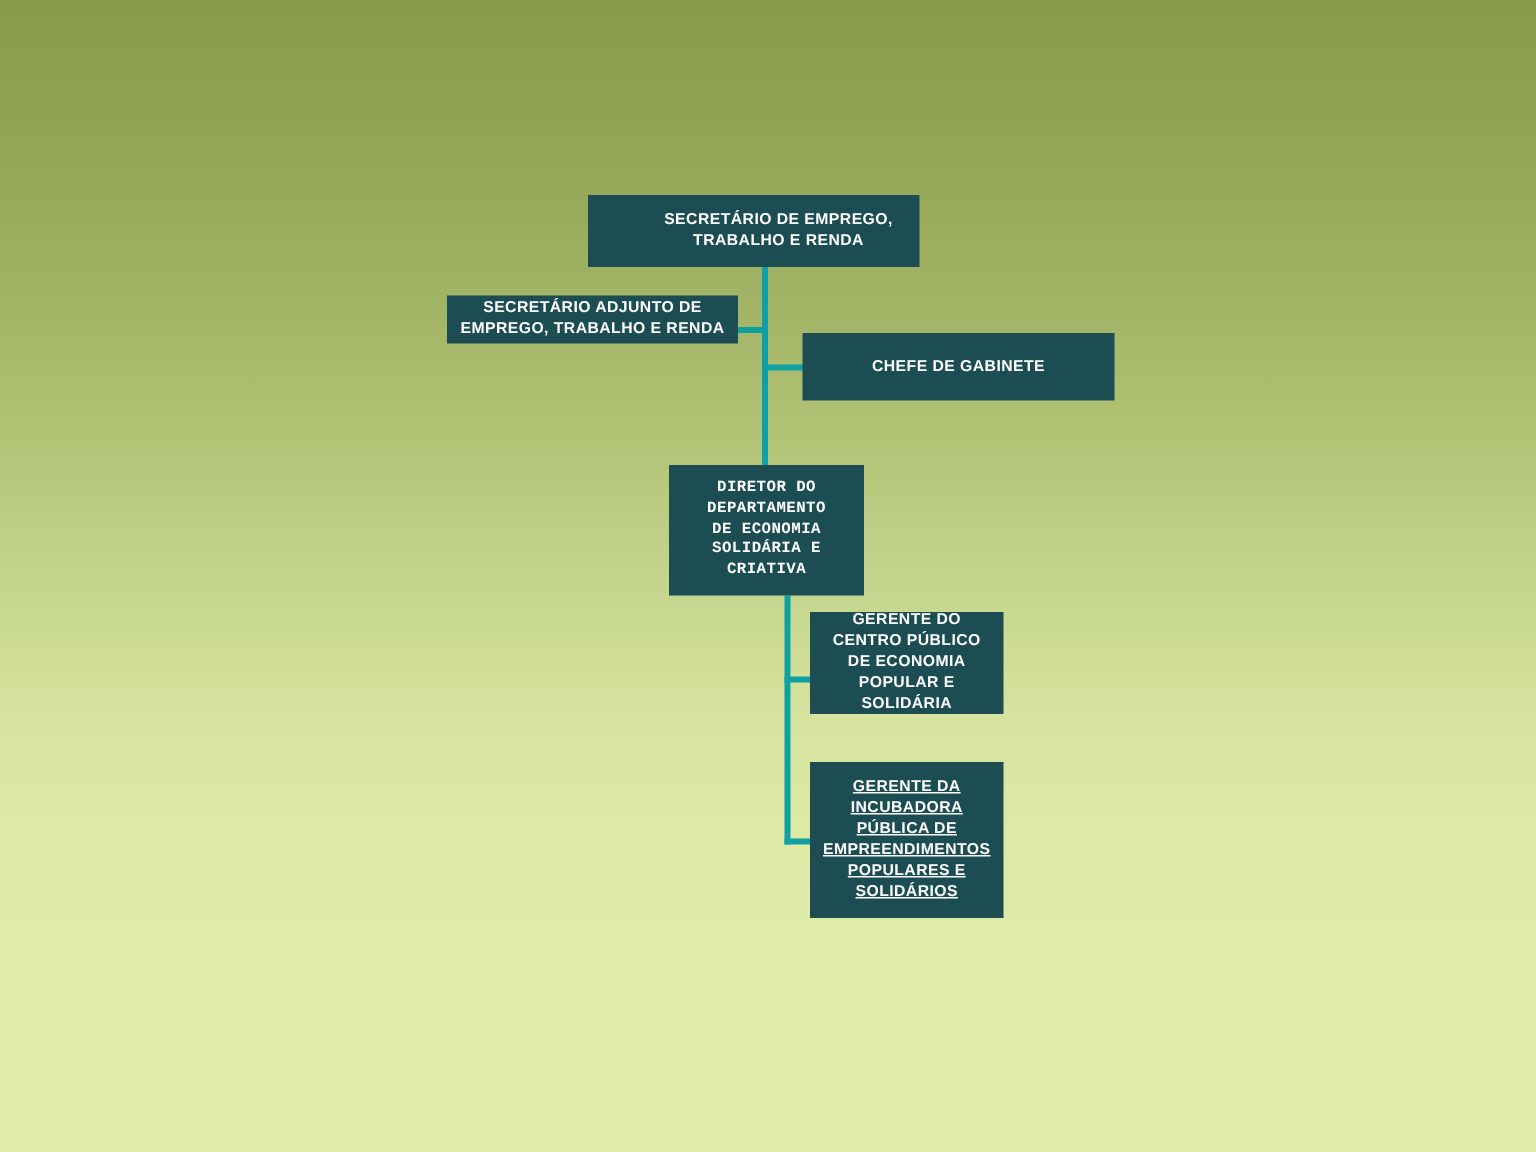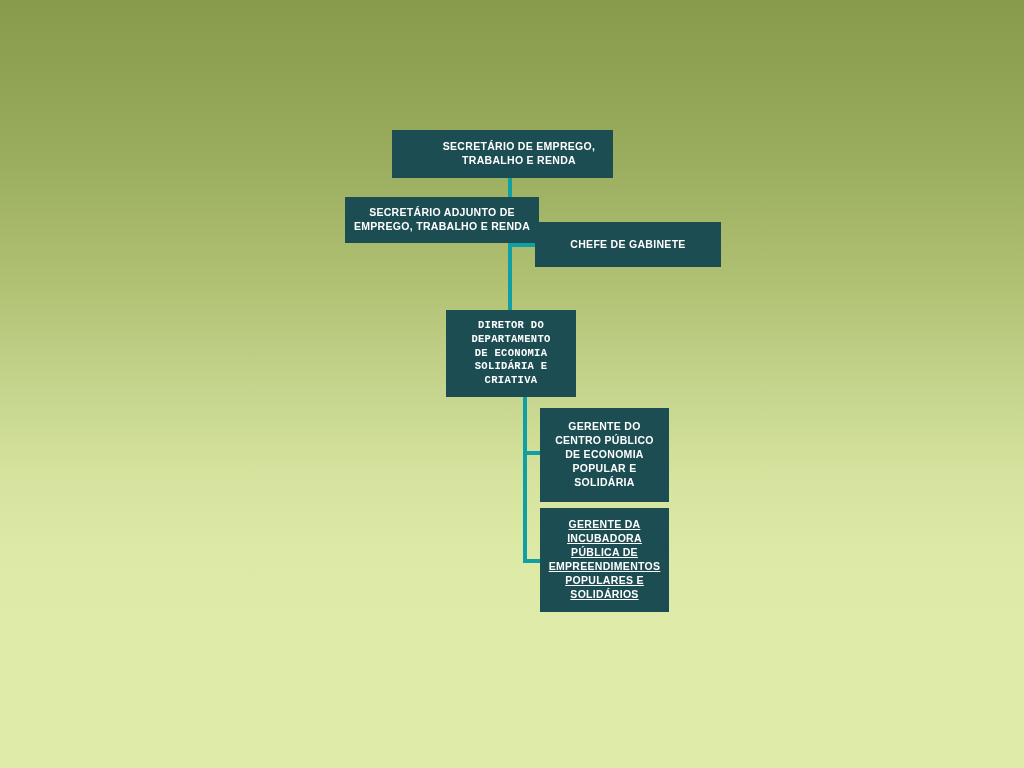--- a/index.html
+++ b/index.html
@@ -54,24 +54,24 @@
     text-transform: uppercase;
   }
 
   .node .txt {
     display: block;
     white-space: pre-line;
   }
 
   
   #node-secretario        { left:392px; top:130px; width:221px; height:48px;  font-size:10.5px;padding-left:41px; }
-  #node-secretario-adjunto{ left:298px; top:197px; width:194px; height:46px;  font-size:10.5px;margin-left:47px; }
-  #node-chefe-gabinete    { left:535px; top:222px; width:186px; height:45px;  font-size:10.5px;text-align:right; }
+  #node-secretario-adjunto{ left:298px; top:197px; width:194px; height:32px;  font-size:10.5px; }
+  #node-chefe-gabinete    { left:535px; top:222px; width:208px; height:45px;  font-size:10.5px;text-align:right; }
   #node-diretor           { left:446px; top:310px; width:130px; height:87px;  font-size:10.5px;font-family:Liberation Mono, monospace; }
-  #node-gerente-centro    { left:540px; top:408px; width:129px; height:94px;  font-size:10.5px; }
+  #node-gerente-centro    { left:540px; top:408px; width:129px; height:68px;  font-size:10.5px; }
   #node-gerente-incubadora{ left:540px; top:508px; width:129px; height:104px; font-size:10.5px;text-decoration:underline; }
 
   
   #conn-trunk-top      { left:508px; top:178px;  width:4px;  height:132px; }
   #conn-branch-adjunto { left:490px; top:218px;  width:20px; height:4px;   }
   #conn-branch-chefe   { left:508px; top:243px;  width:29px; height:4px;   }
   #conn-trunk-bottom   { left:523px; top:397px;  width:4px;  height:166px; }
   #conn-branch-centro  { left:523px; top:451px;  width:19px; height:4px;   }
   #conn-branch-incub   { left:523px; top:559px;  width:19px; height:4px;   }
 </style>

